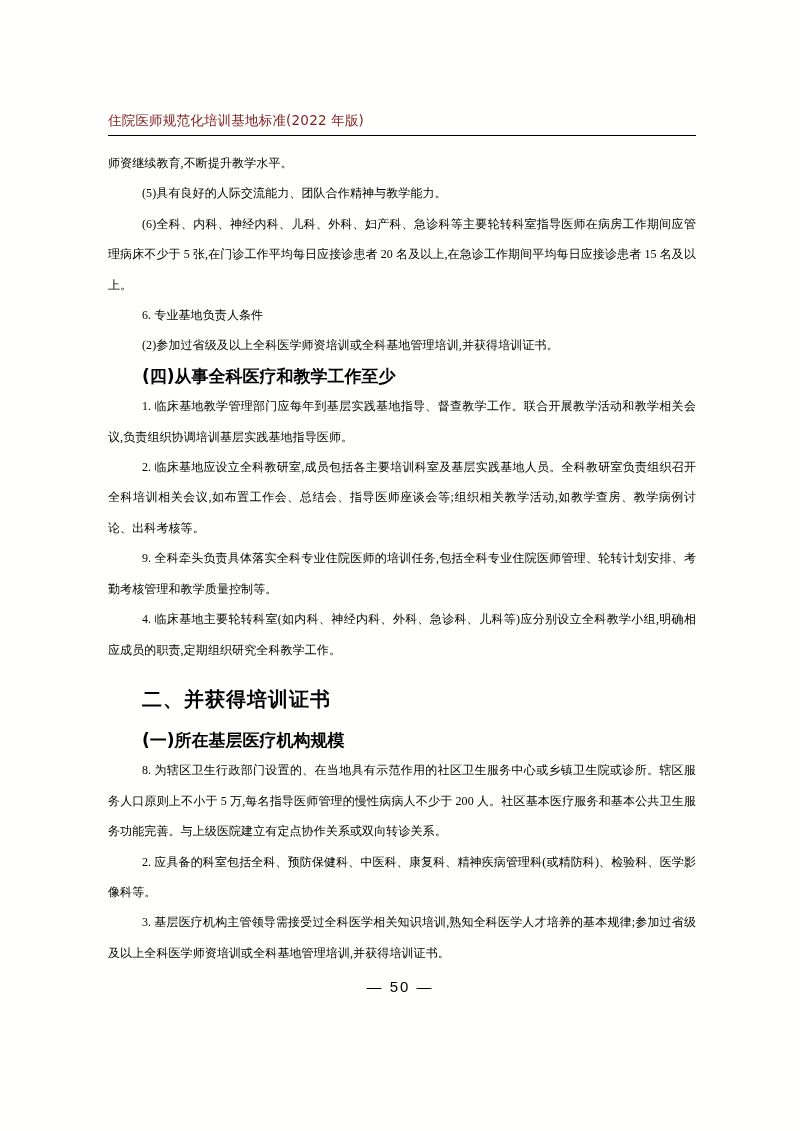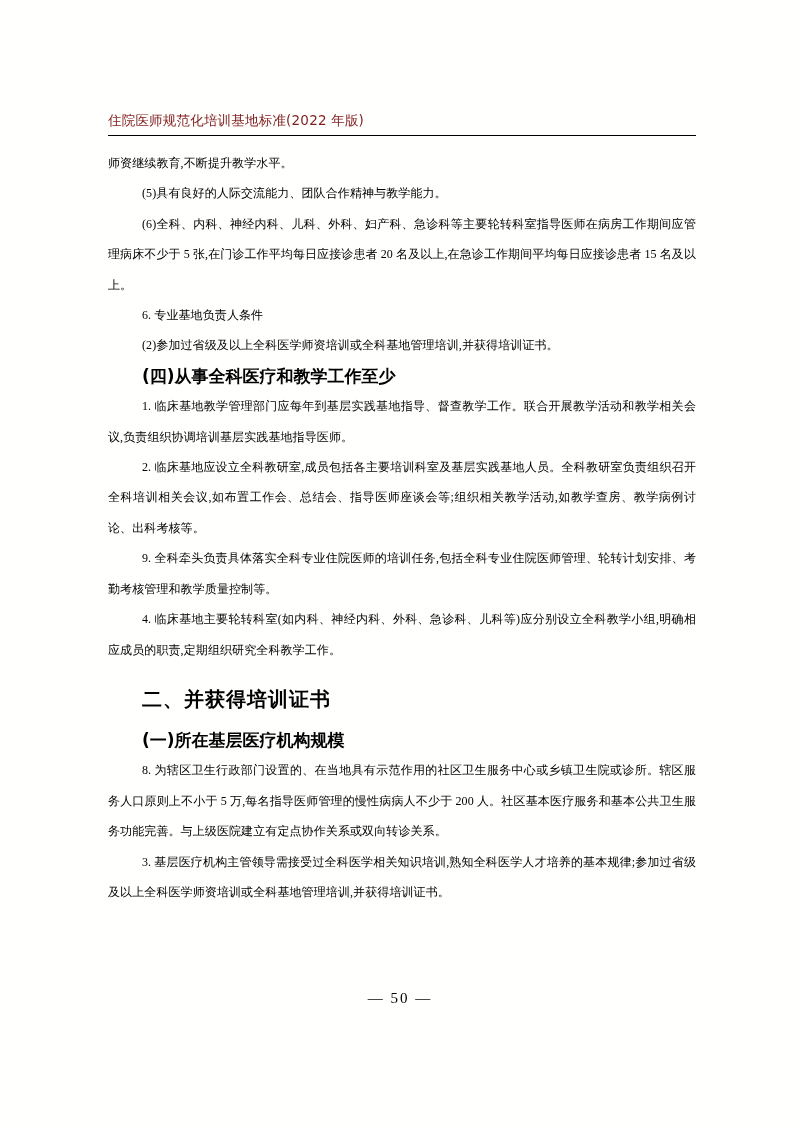--- a/index.html
+++ b/index.html
@@ -69,22 +69,21 @@
     letter-spacing: 1px;
   }
   .footer {
     position: absolute;
     left: 0;
     top: 978px;
     width: 800px;
     text-align: center;
     font-size: 15px;
     letter-spacing: 2px;
-    font-family: Liberation Serif, serif;
-    margin-top: 12px;
+    font-family: Liberation Sans, sans-serif;
   }
   .block { margin-bottom: 0; }
 </style>
 </head>
 <body>
 
 <div class="page">
 
   <div class="content">
 
@@ -98,20 +97,21 @@
       <p class="body-line indent block">6. 专业基地负责人条件</p>
       <p class="body-line indent block">(2)参加过省级及以上全科医学师资培训或全科基地管理培训,并获得培训证书。</p>
       <p class="sub-head block">(四)从事全科医疗和教学工作至少</p>
       <p class="body-line indent block">1. 临床基地教学管理部门应每年到基层实践基地指导、督查教学工作。联合开展教学活动和教学相关会议,负责组织协调培训基层实践基地指导医师。</p>
       <p class="body-line indent block">2. 临床基地应设立全科教研室,成员包括各主要培训科室及基层实践基地人员。全科教研室负责组织召开全科培训相关会议,如布置工作会、总结会、指导医师座谈会等;组织相关教学活动,如教学查房、教学病例讨论、出科考核等。</p>
       <p class="body-line indent block">9. 全科牵头负责具体落实全科专业住院医师的培训任务,包括全科专业住院医师管理、轮转计划安排、考勤考核管理和教学质量控制等。</p>
       <p class="body-line indent block">4. 临床基地主要轮转科室(如内科、神经内科、外科、急诊科、儿科等)应分别设立全科教学小组,明确相应成员的职责,定期组织研究全科教学工作。</p>
       <p class="section-title">二、并获得培训证书</p>
       <p class="sub-head block">(一)所在基层医疗机构规模</p>
       <p class="body-line indent block">8. 为辖区卫生行政部门设置的、在当地具有示范作用的社区卫生服务中心或乡镇卫生院或诊所。辖区服务人口原则上不小于 5 万,每名指导医师管理的慢性病病人不少于 200 人。社区基本医疗服务和基本公共卫生服务功能完善。与上级医院建立有定点协作关系或双向转诊关系。</p>
+      <p class="body-line indent block">2. 应具备的科室包括全科、预防保健科、中医科、康复科、精神疾病管理科(或精防科)、检验科、医学影像科等。</p>
       <p class="body-line indent block">3. 基层医疗机构主管领导需接受过全科医学相关知识培训,熟知全科医学人才培养的基本规律;参加过省级及以上全科医学师资培训或全科基地管理培训,并获得培训证书。</p>
 
     </div>
 
   </div>
 
   <div class="footer">—  50  —</div>
 
 </div>
 

